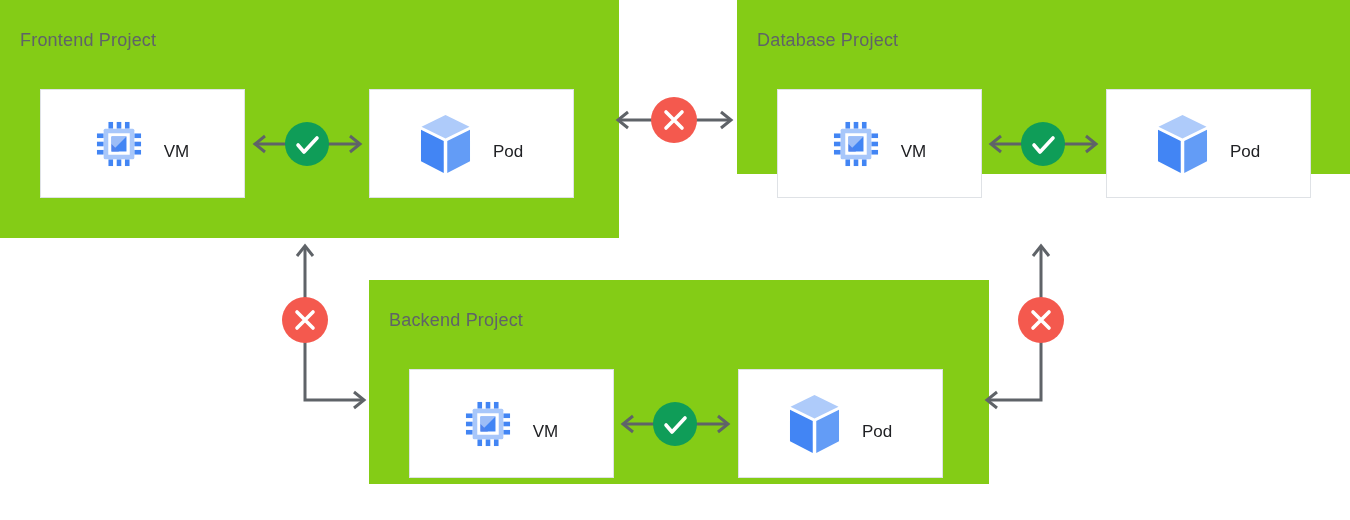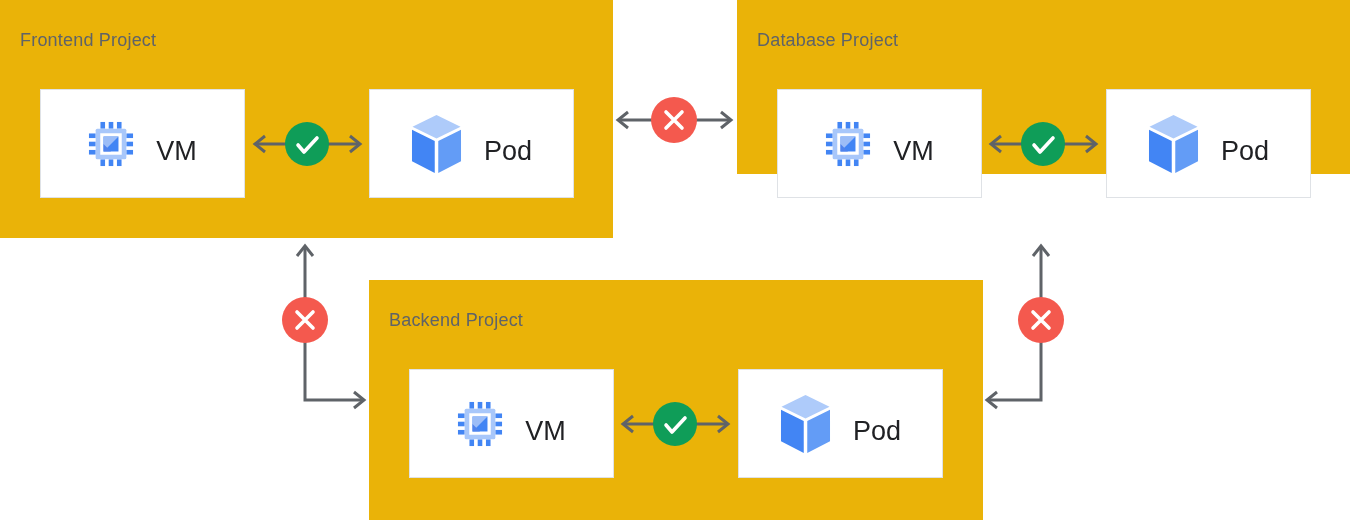--- a/index.html
+++ b/index.html
@@ -2,38 +2,38 @@
 <html><head>
 <meta charset="utf-8">
 <style>
   html,body { margin:0; padding:0; background:#ffffff; }
   body {
     width:1350px; height:520px; position:relative; overflow:hidden;
     font-family:"Liberation Sans", "DejaVu Sans", sans-serif;
   }
   .stage { position:absolute; inset:0; width:1350px; height:520px; }
 
-  .panel { position:absolute; background:#eab308; }
+  .panel { position:absolute; background:#84cc16;padding-left:6px; }
   #panel-frontend { left:0px;   top:0px;   width:613px; height:238px; }
   #panel-database { left:737px; top:0px;   width:613px; height:174px; }
-  #panel-backend  { left:369px; top:280px; width:614px; height:240px; }
+  #panel-backend  { left:369px; top:280px; width:614px; height:204px; }
 
   .panel-title {
     position:absolute; left:20px; top:29px;
     font-size:18px; line-height:22px; color:#5f6368; letter-spacing:0.2px;
   }
 
   .node {
     position:absolute; top:89px; width:205px; height:109px;
     background:#ffffff; border:1px solid #dfe2e6; box-sizing:border-box;
     display:flex; align-items:center; justify-content:center; gap:22px;
   }
   .node-vm  { left:40px;  }
   .node-pod { left:369px; }
-  .node-label { font-size:27px; color:#202124;margin-top:16px; }
+  .node-label { font-size:17px; color:#202124;margin-top:16px; }
   .icon-svg { display:block; flex:0 0 auto; }
 
   #overlay {
     position:absolute; left:0; top:0; width:1350px; height:520px;
     pointer-events:none;
   }
   .conn-line   { stroke:#5f6368; stroke-width:3; fill:none; }
   .status-ok   { fill:#0f9d58; }
   .status-no   { fill:#f4594e; }
   .glyph       { stroke:#ffffff; stroke-width:3.6; fill:none; stroke-linecap:round; stroke-linejoin:round; }

